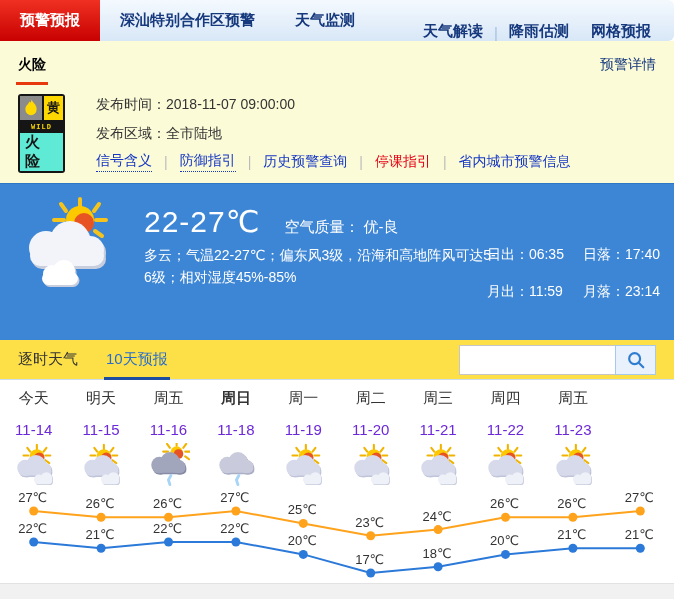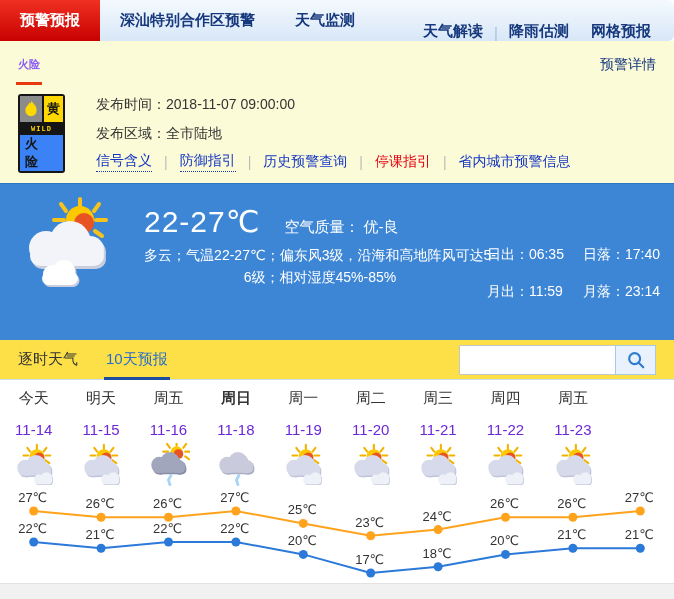--- a/index.html
+++ b/index.html
@@ -11,44 +11,44 @@
   .top-nav { height:41px; display:flex; align-items:stretch; background:linear-gradient(180deg,#f4f9fe,#d8e7f7); font-size:15px; font-weight:bold;border-radius:6px; }
   .nav-tab { display:flex; align-items:center; padding:0 20px; color:#16387d; cursor:pointer; }
   .nav-tab.active { background:linear-gradient(180deg,#f03022,#c80101); color:#fff; }
   .nav-right { margin-left:auto; display:flex; align-items:flex-end; padding-right:12px; }
   .nav-link { color:#16387d; padding:0 11px; cursor:pointer; }
   .nav-sep { color:#a5c1e2; font-weight:normal; }
   .nav-sep::before { content:"|"; }
 
   
   .alert-bar { height:47px; background:#fbfbd8; display:flex; align-items:center; justify-content:space-between; padding:0 18px; }
-  .alert-tab { position:relative; height:100%; display:flex; align-items:center; color:#8b5cf6; font-size:11px; font-weight:bold; cursor:pointer; }
+  .alert-tab { position:relative; height:100%; display:flex; align-items:center; color:#000000; font-size:14px; font-weight:bold; cursor:pointer; }
   .alert-tab::after { content:""; position:absolute; left:-2px; right:-2px; bottom:3px; height:3px; background:#e8380d; }
   .alert-detail-link { color:#16387d; font-size:14px; cursor:pointer; }
 
   .alert-section { height:95px; background:#fbfbd8; display:flex; padding:0 18px; }
   .fire-icon { width:47px; height:79px; margin-top:6px; background:#151515; border-radius:3px; padding:2px; display:flex; flex-direction:column; flex:none; }
   .fi-top { display:flex; height:30px; gap:2px; margin-bottom:2px; }
   .fi-flame { flex:1.15; background:#8b8b8b; display:flex; align-items:center; justify-content:center; }
   .fi-badge { flex:1; background:#ffd800; color:#151515; font-size:13px; font-weight:bold; display:flex; align-items:center; justify-content:center; }
   .fi-mid { height:11px; background:#151515; color:#ffd800; font-size:7px; font-weight:bold; text-align:center; letter-spacing:1px; line-height:11px; font-family:"Liberation Mono","DejaVu Sans Mono",monospace; }
-  .fi-bottom { flex:1; background:#3b82f6; color:#151515; font-size:13px; font-weight:bold; display:flex; align-items:center; justify-content:center; letter-spacing:5px; padding-left:5px; }
+  .fi-bottom { flex:1; background:#5eead4; color:#151515; font-size:15px; font-weight:bold; display:flex; align-items:center; justify-content:center; letter-spacing:5px; padding-left:5px; }
   .alert-info { margin-left:31px; padding-top:6px; font-size:14px; color:#333; }
   .alert-row { margin-bottom:9px; line-height:20px; }
   .alert-links { display:flex; align-items:center; margin-top:2px; font-size:14px; flex-wrap:nowrap; }
   .alert-link { color:#1536c2; cursor:pointer; white-space:nowrap; }
   .alert-link.underline { border-bottom:1px dotted #1536c2; padding-bottom:1px; }
   .alert-link.highlight { color:#e60013; }
   .link-sep { color:#bbb; margin:0 12px; }
   .link-sep::before { content:"|"; }
 
   
   .current-panel { position:relative; height:157px; background:#3d86d6; color:#fff; padding:10px 14px 0; border-top:1px solid #2f76c4; }
   .panel-head { display:flex; justify-content:space-between; font-size:14px; }
-  .panel-body { display:flex; margin-top:2px;text-align:center; }
+  .panel-body { display:flex; margin-top:2px; }
   .big-icon { width:110px; height:100px; margin-left:4px; flex:none; }
   .cur-main { margin-left:16px; width:352px; }
   .temp-row { display:flex; align-items:baseline; margin-top:8px; }
   .temp-range { font-size:30px; font-weight:normal; letter-spacing:1px; }
   .air { font-size:15px; margin-left:24px; }
   .desc { font-size:14px; line-height:22px; margin-top:5px; }
   .sun-moon { position:absolute; right:14px; top:62px; display:grid; grid-template-columns:auto auto; column-gap:24px; row-gap:12px; font-size:14px; white-space:nowrap;gap:19px; }
 
   
   .forecast-tabbar { height:40px; display:flex; align-items:center; border-bottom:1px solid #cfdeee; padding:0 18px; background:#fde047; }

